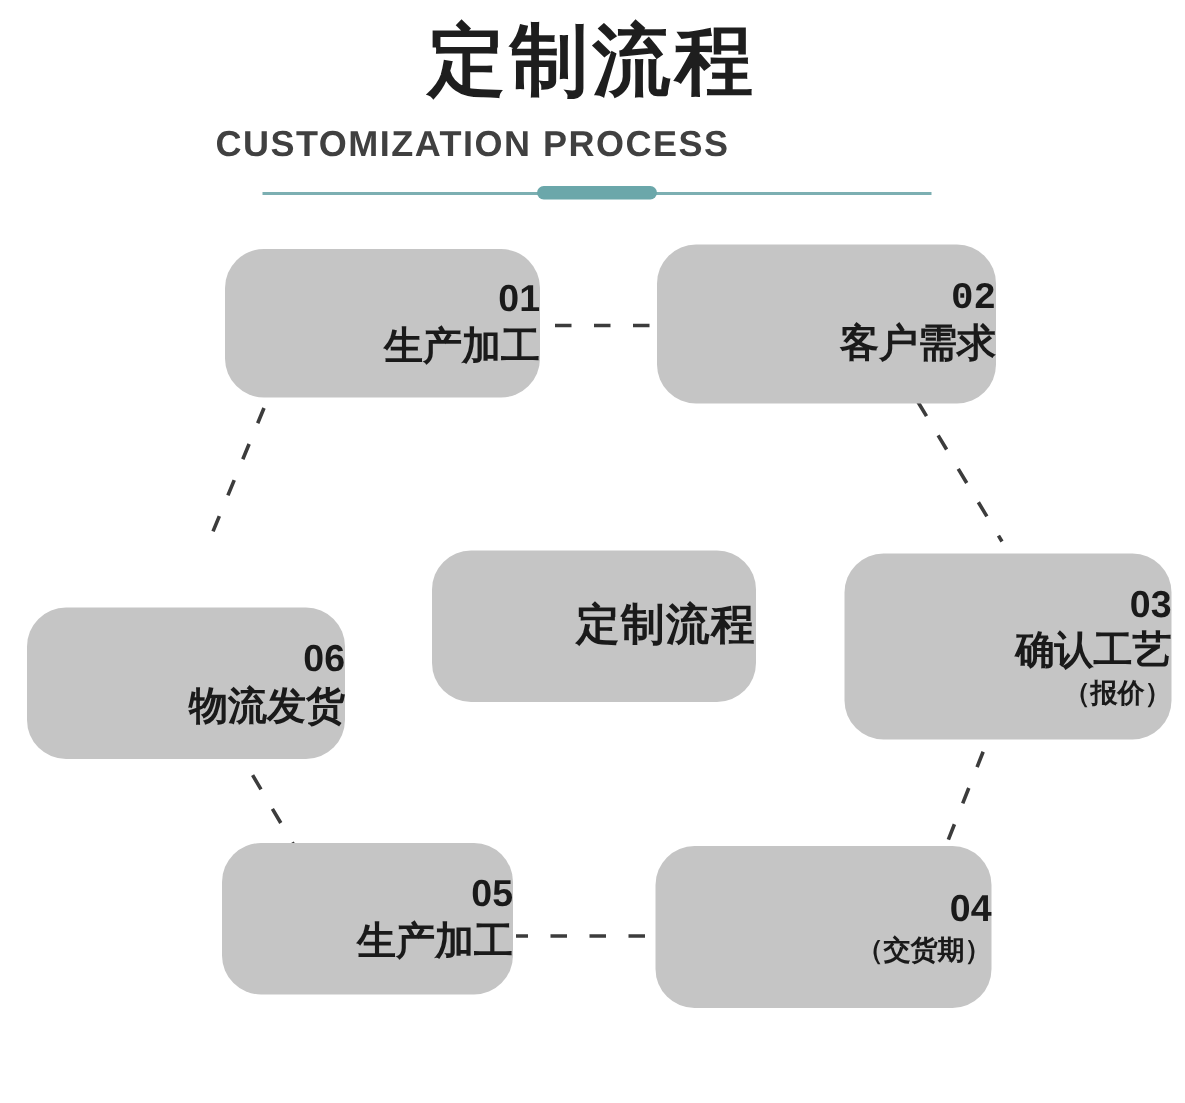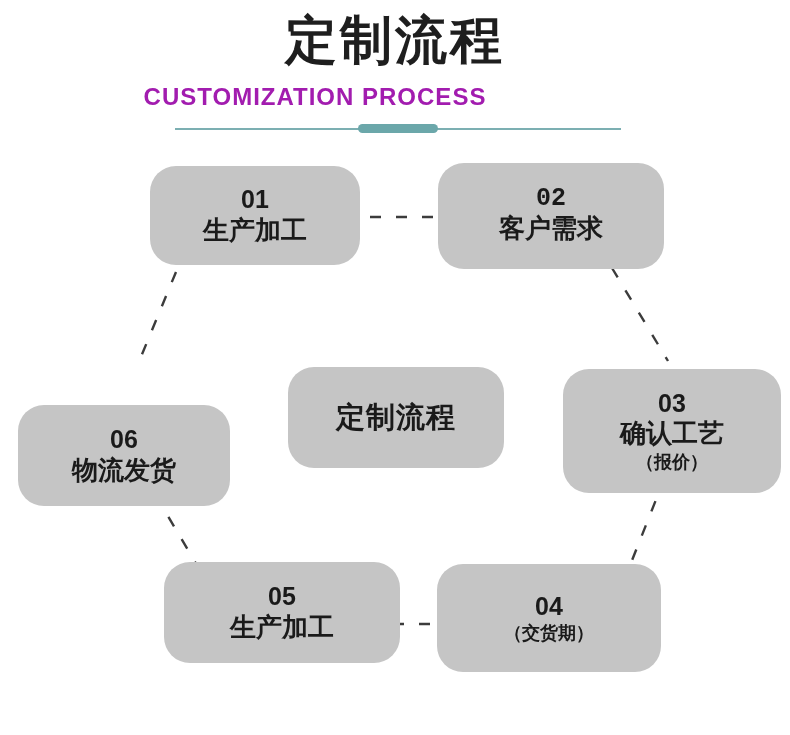--- a/index.html
+++ b/index.html
@@ -16,51 +16,51 @@
     text-align:center;
     font-size:52px;font-weight:900;
     letter-spacing:3px;
     color:#1e1e1e;
   }
   .subtitle{
     position:absolute;left:0;top:83px;width:630px;
     text-align:center;
     font-size:24px;font-weight:700;
     letter-spacing:1px;
-    color:#a21caf;
+    color:#404040;
   }
   .divider-line{
     position:absolute;left:175px;top:128px;
     width:446px;height:2px;
     background:#7cafb2;
   }
   .divider-accent{
     position:absolute;left:358px;top:124px;
     width:80px;height:9px;
     border-radius:5px;
     background:#6ba7aa;
   }
   
   .node{
     position:absolute;
     background:#c5c5c5;
     border-radius:26px;
     display:flex;flex-direction:column;
-    align-items:center;justify-content:center;
+    align-items:flex-end;justify-content:center;
     color:#1a1a1a;
     text-align:center;
   }
   .node .num{font-size:25px;font-weight:800;line-height:1.15;}
   .node .label{font-size:26px;font-weight:800;line-height:1.25;}
   .node .sub{font-size:18px;font-weight:700;line-height:1.2;margin-top:2px;}
   .node-1{left:150px;top:166px;width:210px;height:99px;}
   .node-2{left:438px;top:163px;width:226px;height:106px;font-family:Liberation Mono, monospace;}
   .node-3{left:563px;top:369px;width:218px;height:124px;}
   .node-4{left:437px;top:564px;width:224px;height:108px;}
-  .node-5{left:148px;top:562px;width:236px;height:101px;margin-left:16px;}
+  .node-5{left:148px;top:562px;width:194px;height:101px;}
   .node-6{left:18px; top:369px;width:212px;height:101px;margin-top:36px;}
   .node-center{left:288px;top:367px;width:216px;height:101px;}
   .node-center .label{font-size:29px;font-weight:900;letter-spacing:1px;}
   
   .connectors{
     position:absolute;left:0;top:0;width:790px;height:735px;
     pointer-events:none;
   }
   .connectors line{
     stroke:#3c3c3c;

